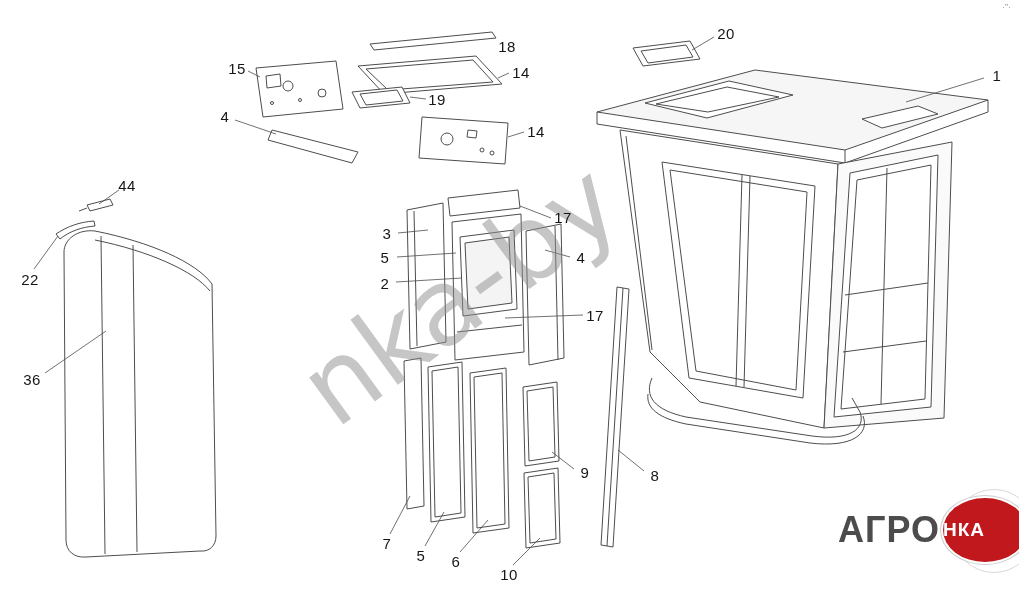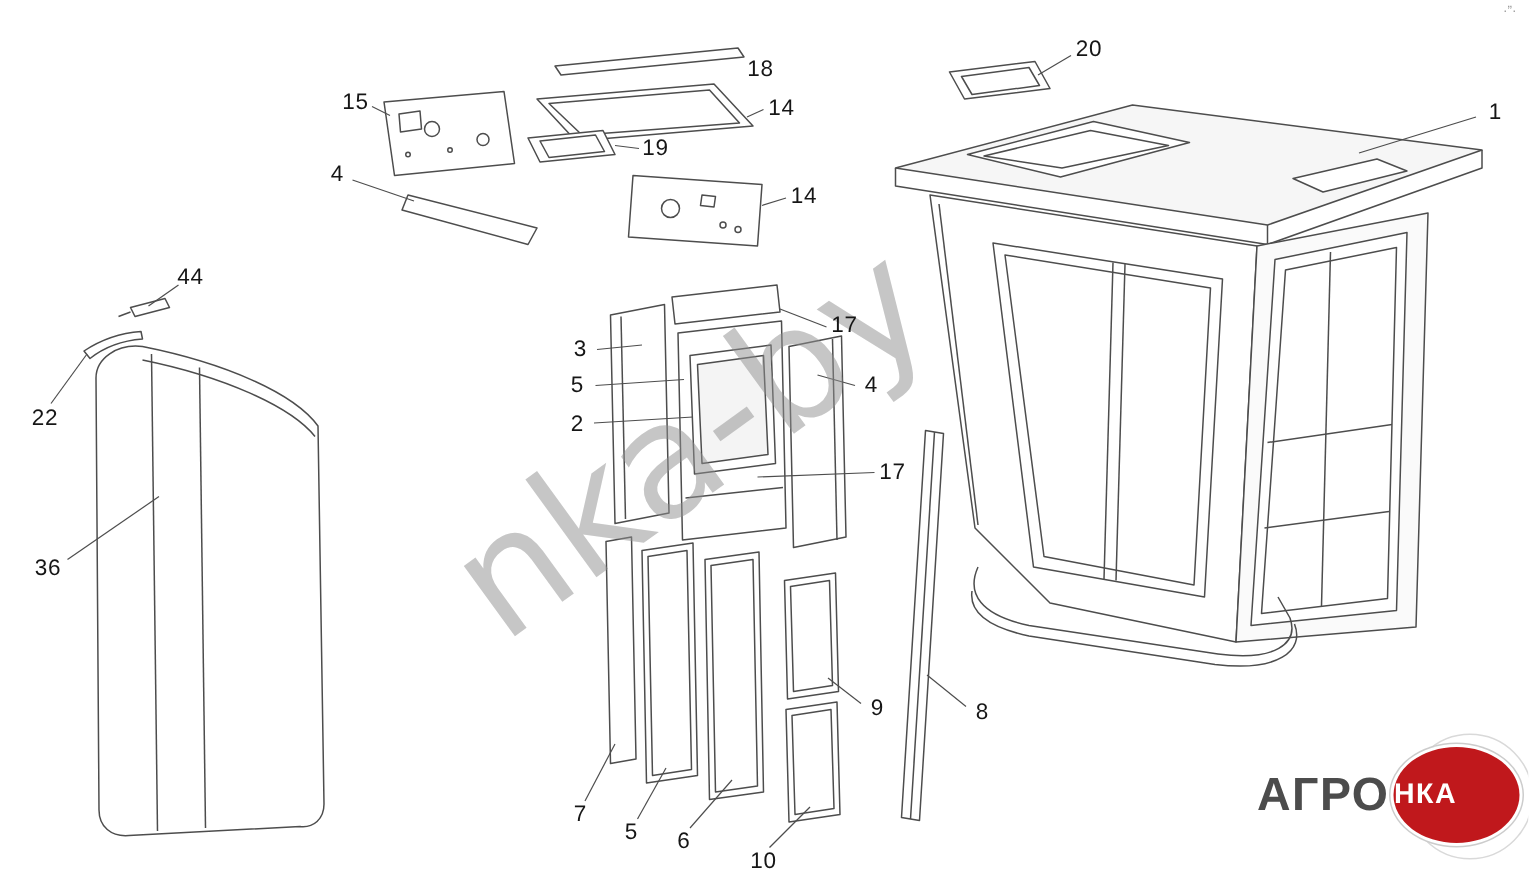--- a/index.html
+++ b/index.html
@@ -29,21 +29,21 @@
 
   .corner-mark {
     position:absolute; right:8px; top:2px; font-size:9px; color:#9a9a9a;
   }
 
   .logo { position:absolute; left:838px; top:498px; display:flex; align-items:center; gap:3px; }
   .logo::before {
     content:""; position:absolute; right:-9px; top:-9px; width:82px; height:82px;
     border:1px solid #d9d9d9; border-radius:50%;
   }
-  .logo-text { font-size:31px; font-weight:bold; color:#4c4c4c; letter-spacing:1px; }
+  .logo-text { font-size:36px; font-weight:bold; color:#4c4c4c; letter-spacing:1px; }
   .logo-circle {
     position:relative; width:84px; height:64px; border-radius:50%;
     background:#c0181c; display:flex; align-items:center; justify-content:flex-start;
     box-shadow:0 0 0 2px #ffffff, 0 0 0 3px #cccccc;
   }
   .logo-circle span { color:#ffffff; font-weight:bold; font-size:19px; letter-spacing:1px; }
 </style>
 </head>
 <body>
 

